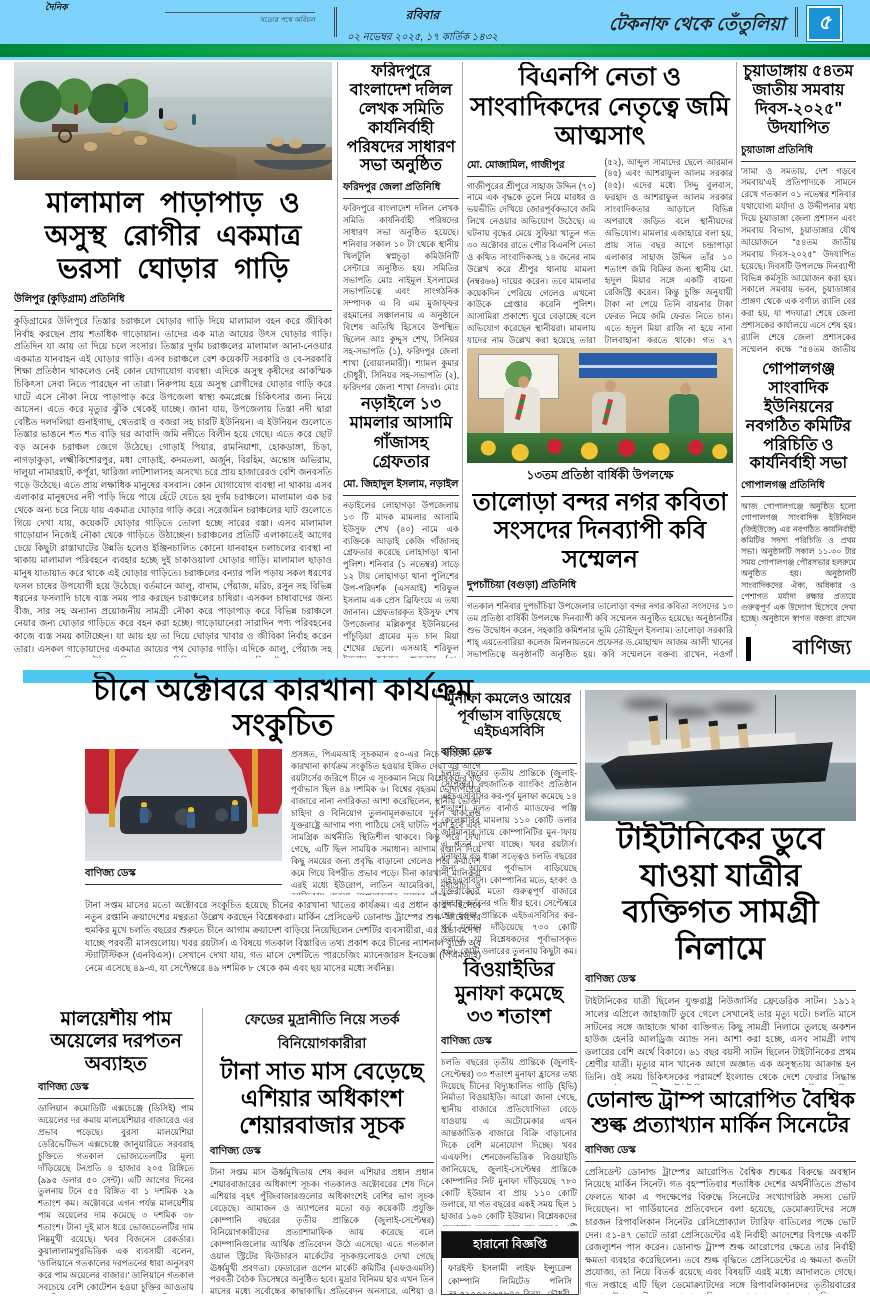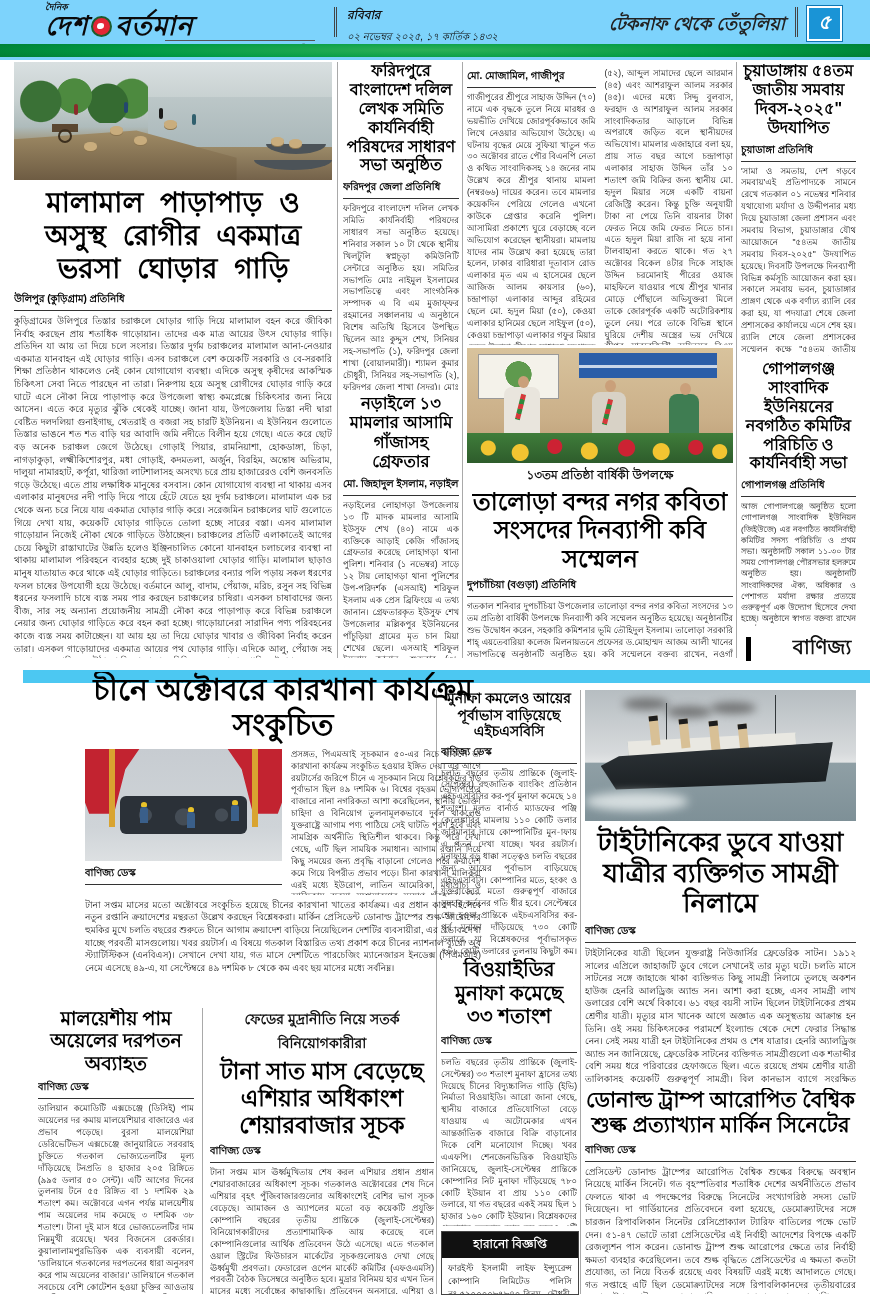--- a/index.html
+++ b/index.html
@@ -7,21 +7,21 @@
         font-family:"Liberation Sans", sans-serif;color:#111;overflow:hidden;}
   
   #masthead{position:absolute;left:0;top:0;width:870px;height:60px;background:#7dd3fc;font-style:italic;}
   .logo{position:absolute;left:45px;top:3px;width:280px;}
   .logo .daily{font-size:9px;font-weight:bold;color:#111;line-height:1;}
   .logo .main{font-size:27px;font-weight:800;color:#0a0a0a;line-height:1.05;letter-spacing:1px;display:flex;align-items:center;gap:3px;}
   .flag-circle{display:inline-block;width:17px;height:17px;border-radius:50%;background:#e32636;border:2px solid #1c5c2e;position:relative;}
   .flag-circle::after{content:"";position:absolute;left:4px;top:5px;width:7px;height:6px;background:#fff;border-radius:60% 40% 55% 45%;}
   .logo .tagline{font-size:7px;color:#333;border-top:1px solid #555;width:150px;margin-left:120px;text-align:right;padding-top:1px;}
   .mast-div{position:absolute;top:7px;height:30px;border-left:3px double #444;}
-  .dateblock{position:absolute;left:347px;top:6px;}
+  .dateblock{position:absolute;left:347px;top:6px;text-align:center;}
   .dateblock .wd{font-size:12px;font-weight:bold;}
   .dateblock .dt{font-size:10px;margin-top:3px;}
   .slogan{position:absolute;right:85px;top:10px;font-size:18px;font-weight:600;color:#222;}
   .pagebox{position:absolute;left:806px;top:5px;width:35px;height:35px;background:#1a94d6;border:1px solid #0d76b4;
            box-shadow:inset 0 0 0 2px #ffffff;display:flex;align-items:center;justify-content:center;
            color:#fff;font-size:20px;font-weight:bold;}
   #greenbar{position:absolute;left:0;top:44px;width:870px;height:13px;
             background:radial-gradient(ellipse 60% 120% at 50% 45%, #2db157 0%, #019a44 60%, #007a33 100%);}
   
   .art{position:absolute;display:flex;flex-direction:column;overflow:hidden;}
@@ -99,25 +99,20 @@
   .china-side{flex:1 1 auto;}
 </style>
 </head>
 <body>
 
 <div id="page">
 
   <div id="masthead">
     <div class="logo">
       <div class="daily">দৈনিক</div>
-      <div class="main">
-        <span>দেশ</span>
-        <span class="flag-circle"></span>
-        <span>বর্তমান</span>
-      </div>
       <div class="tagline">সত্যের পথে অবিচল</div>
     </div>
     <div class="mast-div" style="left:334px;"></div>
     <div class="dateblock">
       <div class="wd">রবিবার</div>
       <div class="dt">০২ নভেম্বর ২০২৫, ১৭ কার্তিক ১৪৩২</div>
     </div>
     <div class="slogan">টেকনাফ থেকে তেঁতুলিয়া</div>
     <div class="mast-div" style="left:795px;"></div>
     <div class="pagebox">৫</div>
@@ -159,20 +154,21 @@
     <div class="body-text body-sm">ফরিদপুরে বাংলাদেশ দলিল লেখক সমিতি কার্যনির্বাহী পরিষদের সাধারণ সভা অনুষ্ঠিত হয়েছে। শনিবার সকাল ১০ টা থেকে স্থানীয় খিলটুলি স্বপ্নচূড়া কমিউনিটি সেন্টারে অনুষ্ঠিত হয়। সমিতির সভাপতি মোঃ নাইমুল ইসলামের সভাপতিত্বে এবং সাংগঠনিক সম্পাদক এ বি এম মুজাফ্ফর রহমানের সঞ্চালনায় এ অনুষ্ঠানে বিশেষ অতিথি হিসেবে উপস্থিত ছিলেন আঃ কুদ্দুস শেখ, সিনিয়র সহ-সভাপতি (১), ফরিদপুর জেলা শাখা (বোয়ালমারী)। শ্যামল কুমার চৌধুরী, সিনিয়র সহ-সভাপতি (২), ফরিদপুর জেলা শাখা (সদর)। মোঃ জাহাঙ্গীর হোসেন তালুকদার, সহ-সভাপতি, ফরিদপুর জেলা শাখা (নগরকান্দা)। গোলাম মহিউদ্দিন, সিনিয়র সহ-সভাপতি, ফরিদপুর জেলা শাখা (মধুখালী)। মোঃ আশেক আলী, ভারপ্রাপ্ত, সহ-সভাপতি, ফরিদপুর জেলা শাখা (ভাঙ্গা)। সৈয়দ আব্দুল লতিফ, সহ-সভাপতি, ফরিদপুর জেলা শাখা (সদরপুর) মোঃ ফারুক আহম্মদ, সহ-সভাপতি, ফরিদপুর জেলা শাখা (আলফাডাঙ্গা)। মোঃ আজমুল হক, সহ-সভাপতি, ফরিদপুর জেলা শাখা (সালথা)। সুভাষ কুমার সাহা, সহ-সভাপতি, ফরিদপুর জেলা শাখা (চরভদ্রাসন)। এস.এম ফরিদ উদ্দিন, সহ-সভাপতি, ফরিদপুর জেলা শাখা (সদর)। মোঃ মমিন আলী মন্ডল, সাধারণ সম্পাদক, ফরিদপুর জেলা শাখা। আলোচনা সভায় বক্তারা বাংলাদেশ দলিল লেখক সমিতি ফরিদপুর জেলা শাখার বিভিন্ন কর্মকাণ্ড তুলে ধরে আলোচনা করেন।</div>
   </div>
 
   <div class="art" style="left:343px;top:394px;width:116px;height:264px;">
     <div class="hl" style="font-size:16.5px;">নড়াইলে ১৩ মামলার আসামি গাঁজাসহ গ্রেফতার</div>
     <div class="byline">মো. জিহাদুল ইসলাম, নড়াইল</div>
     <div class="body-text body-sm">নড়াইলের লোহাগড়া উপজেলায় ১৩ টি মাদক মামলার আসামি ইউসুফ শেখ (৪০) নামে এক ব্যক্তিকে আড়াই কেজি গাঁজাসহ গ্রেফতার করেছে লোহাগড়া থানা পুলিশ। শনিবার (১ নভেম্বর) সাড়ে ১২ টায় লোহাগড়া থানা পুলিশের উপ-পরিদর্শক (এসআই) শরিফুল ইসলাম এক প্রেস ব্রিফিংয়ে এ তথ্য জানান। গ্রেফতারকৃত ইউসুফ শেখ উপজেলার মল্লিকপুর ইউনিয়নের পাঁচুড়িয়া গ্রামের মৃত চান মিয়া শেখের ছেলে। এসআই শরিফুল ইসলাম জানান, শুক্রবার (৩১ অক্টোবর) রাতে গোপন সংবাদ পেয়ে থানা পুলিশের উপ-পরিদর্শক (এসআই) মো. মাসুদুর রহমান ও সঙ্গীয় ফোর্সের সমন্বয়ে পুলিশের একটি দল উপজেলার মল্লিকপুর ইউনিয়নের পাঁচুড়িয়া গ্রামে অভিযান চালায়। এসময় ইউসুফ শেখ নামে এক ব্যক্তিকে তার নিজ বাড়ির উঠান থেকে আটক করা হয়। পরে তার হাতে থাকা একটি ব্যাগ থেকে আড়াই কেজি গাঁজা জব্দ করে পুলিশ। তিনি আরো জানান, গ্রেফতার ইউসুফ শেখের নামে বিভিন্ন থানায় ১৩ টি মাদক মামলা রয়েছে।</div>
   </div>
 
   <div class="art" style="left:467px;top:62px;width:266px;height:283px;">
+    <div class="hl" style="font-size:25px;">বিএনপি নেতা ও সাংবাদিকদের নেতৃত্বে জমি আত্মসাৎ</div>
     <div class="two-col" style="margin-top:6px;flex:1 1 auto;overflow:hidden;">
       <div class="byline" style="margin-top:0;">মো. মোজামিল, গাজীপুর</div>
       <div class="body-text body-sm" style="overflow:visible;">গাজীপুরের শ্রীপুরে সাহাজ উদ্দিন (৭০) নামে এক বৃদ্ধকে তুলে নিয়ে মারধর ও ভয়ভীতি দেখিয়ে জোরপূর্বকভাবে জমি লিখে নেওয়ার অভিযোগ উঠেছে। এ ঘটনায় বৃদ্ধের মেয়ে সুফিয়া খাতুন গত ৩০ অক্টোবর রাতে পৌর বিএনপি নেতা ও কথিত সাংবাদিকসহ ১৪ জনের নাম উল্লেখ করে শ্রীপুর থানায় মামলা (নম্বর৬৬) দায়ের করেন। তবে মামলার কয়েকদিন পেরিয়ে গেলেও এখনো কাউকে গ্রেপ্তার করেনি পুলিশ। আসামিরা প্রকাশ্যে ঘুরে বেড়াচ্ছে বলে অভিযোগ করেছেন স্থানীয়রা। মামলায় যাদের নাম উল্লেখ করা হয়েছে তারা হলেন, ঢাকার বারিধারা দূতাবাস রোড এলাকার মৃত এম এ হাসেমের ছেলে আজিজ আলম কায়সার (৬০), চন্দ্রাপাড়া এলাকার আব্দুর রহিমের ছেলে মো. হৃদুল মিয়া (৫০), কেওয়া এলাকার হানিমের ছেলে সাইফুল (৫০), কেওয়া চন্দ্রাপাড়া এলাকার গফুর মিয়ার ছেলে উলামা লীগের সাধারণ সম্পাদক মাওলানা বাচ্চির (৬০), মো. অলি (৪৩), শ্রীপুর বাজার এলাকার মৃত আমজাত হোসেন ভুঁইয়ার ছেলে আলম (৫২), আব্দুল সামাদের ছেলে আরমান (৪৫) এবং আশরাফুল আলম সরকার (৪৫)। এদের মধ্যে সিদ্দু বুলবাস, ফরহাদ ও আশরাফুল আলম সরকার সাংবাদিকতার আড়ালে বিভিন্ন অপরাধে জড়িত বলে স্থানীয়দের অভিযোগ। মামলার এজাহারে বলা হয়, প্রায় সাত বছর আগে চন্দ্রাপাড়া এলাকার সাহাজ উদ্দিন তাঁর ১০ শতাংশ জমি বিক্রির জন্য স্থানীয় মো. হৃদুল মিয়ার সঙ্গে একটি বায়না রেজিস্ট্রি করেন। কিন্তু চুক্তি অনুযায়ী টাকা না পেয়ে তিনি বায়নার টাকা ফেরত নিয়ে জমি ফেরত নিতে চান। এতে হৃদুল মিয়া রাজি না হয়ে নানা টালবাহানা করতে থাকে। গত ২৭ অক্টোবর বিকেল ৪টার দিকে সাহাজ উদ্দিন চরমোনাই পীরের ওয়াজ মাহফিলে যাওয়ার পথে শ্রীপুর খানার মোড়ে পৌঁছালে অভিযুক্তরা মিলে তাকে জোরপূর্বক একটি অটোরিকশায় তুলে নেয়। পরে তাকে বিভিন্ন স্থানে ঘুরিয়ে দেশীয় অস্ত্রের ভয় দেখিয়ে শ্রীপুর সাবরেজিস্ট্রি অফিসের বিএম টাওয়ারের পূর্ব পাশে দলিল লেখক শহিদুল ইসলামের অফিসে আটকে রাখে।</div>
     </div>
   </div>
 
   <div class="photo ph-event" style="position:absolute;left:467px;top:348px;width:266px;height:115px;">
     <div class="poster"></div>
     <div class="banner"></div>
     <div class="person" style="left:14%;top:34%;width:36px;height:52px;background:#e9e5dd;"></div>
@@ -275,21 +271,21 @@
       <div class="mast" style="left:70%;top:4%;"></div>
       <div class="mast" style="left:30%;top:10%;"></div>
       <div class="deck"></div>
       <div class="funnel" style="left:24%;top:20%;"></div>
       <div class="funnel" style="left:35%;top:22%;"></div>
       <div class="funnel" style="left:46%;top:24%;"></div>
       <div class="funnel" style="left:57%;top:26%;"></div>
       <div class="hull"></div>
       <div class="wake"></div>
     </div>
-    <div class="hl" style="font-size:26px;margin-top:6px;">টাইটানিকের ডুবে যাওয়া যাত্রীর ব্যক্তিগত সামগ্রী নিলামে</div>
+    <div class="hl" style="font-size:31px;">টাইটানিকের ডুবে যাওয়া যাত্রীর ব্যক্তিগত সামগ্রী নিলামে</div>
     <div class="byline">বাণিজ্য ডেস্ক</div>
     <div class="body-text">টাইটানিকের যাত্রী ছিলেন যুক্তরাষ্ট্র নিউজার্সির ফ্রেডেরিক সাটন। ১৯১২ সালের এপ্রিলে জাহাজটি ডুবে গেলে সেখানেই তার মৃত্যু ঘটে। চলতি মাসে সাটনের সঙ্গে জাহাজে থাকা ব্যক্তিগত কিছু সামগ্রী নিলামে তুলছে অকশন হাউজ হেনরি আলড্রিজ অ্যান্ড সন। আশা করা হচ্ছে, এসব সামগ্রী লাখ ডলারের বেশি অর্থে বিকাবে। ৬১ বছর বয়সী সাটন ছিলেন টাইটানিকের প্রথম শ্রেণীর যাত্রী। মৃত্যুর মাস খানেক আগে অজ্ঞাত এক অসুস্থতায় আক্রান্ত হন তিনি। ওই সময় চিকিৎসকের পরামর্শে ইংল্যান্ড থেকে দেশে ফেরার সিদ্ধান্ত নেন। সেই সময় যাত্রী হন টাইটানিকের প্রথম ও শেষ যাত্রার। হেনরি অ্যালড্রিজ অ্যান্ড সন জানিয়েছে, ফ্রেডেরিক সাটনের ব্যক্তিগত সামগ্রীগুলো এক শতাব্দীর বেশি সময় ধরে পরিবারের হেফাজতে ছিল। এতে রয়েছে প্রথম শ্রেণীর যাত্রী তালিকাসহ কয়েকটি গুরুত্বপূর্ণ সামগ্রী। বিল কানভাস ব্যাগে সংরক্ষিত স্মারকের মধ্যে রয়েছে একটি স্বর্ণের ঘড়ি ও চেইন, টাই ক্লিপ, পকেটবুক, ছুরি, তিনটি রুপার চামচ, এফএস আদ্যক্ষর খোদাই করা স্বর্ণের সিল রিং, একটি পার্সে রাখা ১৩ ডলারের খুচরা মুদ্রা ও অন্যান্য সামগ্রী। টাইটানিকডুবির পর ঘটনাস্থলে উদ্ধারকাজে অংশ নেয় জাহাজ সিএস ম্যাকে-বেনেট। তখন ফ্রেডেরিক সাটনের ব্যক্তিগত সামগ্রী সংরক্ষণের জন্য ওই কানভাসের ব্যাগটি জাহাজে সেলাই করা হয়। দুর্ঘটনার প্রায় দুই সপ্তাহ পর কানাডা হ্যালিফ্যাক্সে গিয়ে এই ব্যাগ হাতে পান সাটনের জামাতা। সামগ্রীগুলো ২২ নভেম্বর ইংল্যান্ডের উইল্টশায়ারে নিলামে তোলা হবে। সংগ্রহের দ্বিতীয় অংশটি ২০২৬ সালের এপ্রিলে নিলামে উঠবে, এই মাসে টাইটানিক ডুবে যাওয়ার ১১৪ বছর পূর্ণ হবে। জাহাজডুবি থেকে বেঁচে ফেরা প্রথম শ্রেণীর এক যাত্রী পরে জানান, দুর্ঘটনার আগের সপ্তাহান্তে তারা পাশাপাশি বসে খাবার খেয়েছিলেন এবং সাটন তখন অসুস্থতার কথা জানান তাকে। নিলামঘরের বর্ণনা অনুসারে হিমশৈলের সঙ্গে টাইটানিকের সংঘর্ষের পর এক প্রবীণ পুরুষ যাত্রীকে নিজ কক্ষে আটকে পড়া অবস্থায় দেখেন অনেকেই। কেউ কেউ জানান, তিনি ছিলেন ডি-৫০ নম্বর কেবিনের যাত্রী ফ্রেডেরিক সাটন। টাইটানিকের প্রথম শ্রেণীর ভুক্তভোগী যাত্রীর অন্যতম ফ্রেডেরিক সাটন, যাদের মরদেহ উদ্ধার করা হলেও সমুদ্রেই শেষকৃত্য সম্পন্ন করা হয়। ফক্স নিউজ</div>
   </div>
 
   <div class="art" style="left:585px;top:1088px;width:271px;height:206px;">
     <div class="hl" style="font-size:21px;">ডোনাল্ড ট্রাম্প আরোপিত বৈশ্বিক শুল্ক প্রত্যাখ্যান মার্কিন সিনেটের</div>
     <div class="byline">বাণিজ্য ডেস্ক</div>
     <div class="body-text">প্রেসিডেন্ট ডোনাল্ড ট্রাম্পের আরোপিত বৈশ্বিক শুল্কের বিরুদ্ধে অবস্থান নিয়েছে মার্কিন সিনেট। গত বৃহস্পতিবার শতাধিক দেশের অর্থনীতিতে প্রভাব ফেলতে থাকা এ পদক্ষেপের বিরুদ্ধে সিনেটের সংখ্যাগরিষ্ঠ সদস্য ভোট দিয়েছেন। দা গার্ডিয়ানের প্রতিবেদনে বলা হয়েছে, ডেমোক্র্যাটদের সঙ্গে চারজন রিপাবলিকান সিনেটর রেসিপ্রোক্যাল ট্যারিফ বাতিলের পক্ষে ভোট দেন। ৫১-৪৭ ভোটে তারা প্রেসিডেন্টের এই নির্বাহী আদেশের বিপক্ষে একটি রেজল্যুশন পাস করেন। ডোনাল্ড ট্রাম্প শুল্ক আরোপের ক্ষেত্রে তার নির্বাহী ক্ষমতা ব্যবহার করেছিলেন। তবে শুল্ক বৃদ্ধিতে প্রেসিডেন্টের এ ক্ষমতা কতটা প্রযোজ্য, তা নিয়ে বিতর্ক রয়েছে এবং বিষয়টি এরই মধ্যে আদালতে গেছে। গত সপ্তাহে এটি ছিল ডেমোক্র্যাটদের সঙ্গে রিপাবলিকানদের তৃতীয়বারের মতো যৌথ ভোট। এর আগে ব্রাজিল ও কানাডার ওপর আরোপিত শুল্ক বাতিলের প্রশ্নেও ডেমোক্র্যাটদের পাশে দাঁড়িয়েছিলেন। ট্রাম্পের দ্বিতীয় মেয়াদে রিপাবলিকানদের তার নীতির বিরোধিতা করা বিরল ঘটনা। এবার বিরোধী দলের সঙ্গে যোগ দিয়েছেন মেইনের সুসান কলিন্স, কেন্টাকির মিচ ম্যাককনেল ও র‍্যান্ড পল এবং আলাস্কার লিসা মারকোভস্কি। ভোটটি অনুষ্ঠিত হয় ট্রাম্পের এশিয়া সফরের শেষ দিনে। সফর চলাকালে তিনি চীনের সঙ্গে একটি চুক্তিতে পৌঁছান, যার অধীনে যুক্তরাষ্ট্র চীনা পণ্যের ওপর শুল্ক কমাবে এবং মার্কিন সয়াবিন কেনা ও দুর্লভ খনিজ রফতানি অব্যাহত রাখবে চীন। তবে সিনেটে এ বিরোধিতা সত্ত্বেও হাউজে অনুরূপ কোনো পদক্ষেপ নেওয়ার সম্ভাবনা খুবই কম।</div>
   </div>
 

